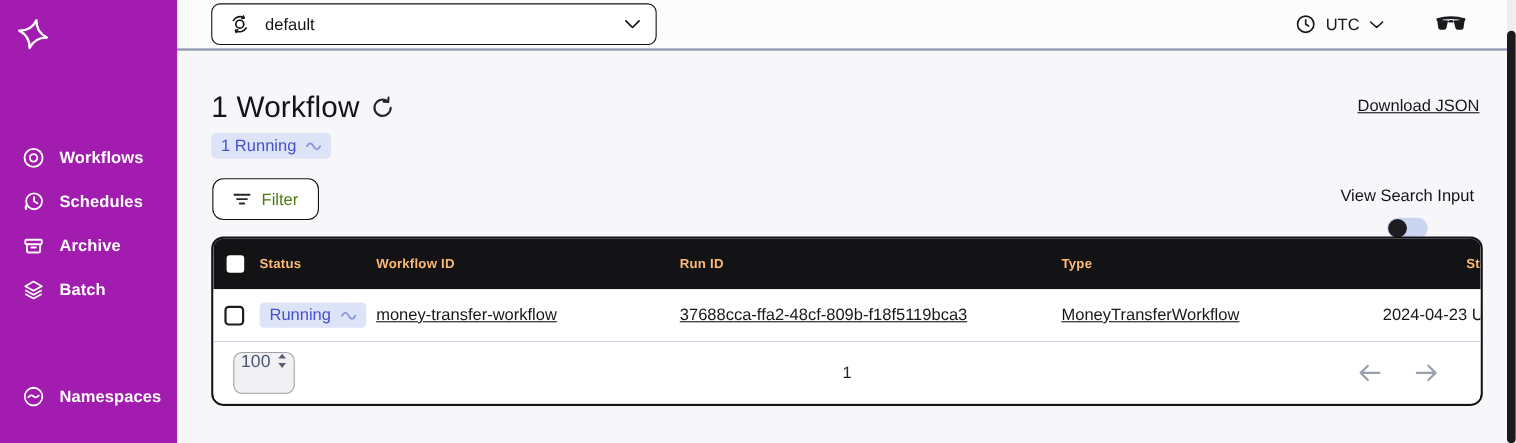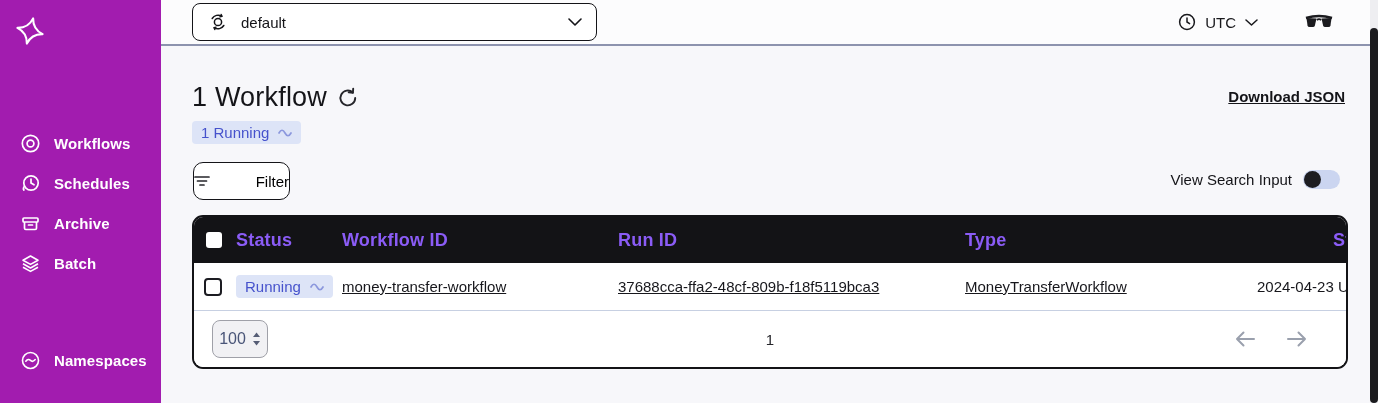--- a/index.html
+++ b/index.html
@@ -22,49 +22,49 @@
   .tz-label { font-size: 15px; color: #18181c; }
   .labs { position: absolute; right: 36px; top: 13px; width: 30px; height: 19px; cursor: pointer; }
 
   
   .scrollbar { position: absolute; right: 0; top: 0; width: 8px; height: 403px; background: #eeeef1; z-index: 10; }
   .scroll-thumb { position: absolute; left: 0; top: 28px; width: 8px; height: 375px; background: #1b1b1e; border-radius: 4px; }
 
   
   .page-title { position: absolute; left: 192px; top: 82px; font-size: 27px; font-weight: 500; color: #141418; letter-spacing: .2px; }
   .refresh-btn { position: absolute; left: 337px; top: 87px; width: 22px; height: 22px; cursor: pointer; background: none; border: none; }
-  .download-link { position: absolute; right: 33px; top: 88px; font-size: 15px; font-weight: 700; color: #141418; text-decoration: underline; cursor: pointer; }
+  .download-link { position: absolute; right: 33px; top: 88px; font-size: 15px; font-weight: 400; color: #141418; text-decoration: underline; cursor: pointer; }
 
   .summary-badge { position: absolute; left: 192px; top: 121px; height: 23px; background: #dde4f7; border-radius: 4px; display: inline-flex; align-items: center; gap: 9px; padding: 0 9px; text-align: right; }
   .summary-badge .badge-label { font-size: 15px; font-weight: 500; color: #4652cc; }
 
-  .filter-btn { position: absolute; left: 193px; top: 162px; width: 97px; height: 38px; background: #ffffff; border: 1.5px solid #141418; border-radius: 10px; display: flex; align-items: center; justify-content: space-between; gap: 10px; cursor: pointer; font-size: 15px; font-weight: 500; color: #000000; font-family: "Liberation Sans", sans-serif; }
-
-  .view-search { position: absolute; right: 38px; top: 170px; display: flex; align-items: center; gap: 11px; }
+  .filter-btn { position: absolute; left: 193px; top: 162px; width: 97px; height: 38px; background: #ffffff; border: 1.5px solid #141418; border-radius: 10px; display: flex; align-items: center; justify-content: center; gap: 10px; cursor: pointer; font-size: 15px; font-weight: 500; color: #4d7c0f; font-family: "Liberation Sans", sans-serif; }
+
+  .view-search { position: absolute; right: 38px; top: 170px; display: flex; align-items: center; gap: 11px; flex-direction: column; }
   .view-search .vs-label { font-size: 15px; color: #141418; }
   .toggle { position: relative; width: 37px; height: 19px; background: #cbd5f0; border-radius: 10px; cursor: pointer; }
   .toggle .knob { position: absolute; left: 1px; top: 1px; width: 17px; height: 17px; background: #1d1d21; border-radius: 50%; }
 
   
   .wf-table { position: absolute; left: 192px; top: 215px; width: 1156px; height: 154px; background: #ffffff; border: 2px solid #131316; border-radius: 11px; overflow: hidden; }
   .t-header { position: relative; height: 46px; background: #131316; }
-  .t-header .hcell { position: absolute; top: 0; height: 46px; display: flex; align-items: center; color: #8b5cf6; font-size: 18px; font-weight: 600; letter-spacing: .2px; }
+  .t-header .hcell { position: absolute; top: 0; height: 46px; display: flex; align-items: center; color: #fdba74; font-size: 12px; font-weight: 600; letter-spacing: .2px; }
   .hc-check { left: 12px; } .hc-status { left: 42px; } .hc-wfid { left: 148px; } .hc-runid { left: 424px; } .hc-type { left: 771px; } .hc-start { left: 1103px; margin-left: 36px; }
   .hdr-checkbox { width: 16px; height: 16px; background: #ffffff; border-radius: 3px; cursor: pointer; }
 
   .t-row { position: relative; height: 48px; background: #ffffff; border-bottom: 1px solid #c7d0e2; }
   .t-row .cell { position: absolute; top: 0; height: 47px; display: flex; align-items: center; font-size: 15px; color: #17171c; white-space: nowrap; text-align: right; }
   .c-check { left: 10px; } .c-status { left: 42px; } .c-wfid { left: 148px; } .c-runid { left: 424px; } .c-type { left: 771px; } .c-start { left: 1063px; width: 89px; overflow: hidden; }
   .row-checkbox { width: 18px; height: 18px; background: #ffffff; border: 2px solid #1c1c22; border-radius: 4px; cursor: pointer; }
   .cell-link { text-decoration: underline; color: #17171c; cursor: pointer; }
   .status-badge { height: 23px; background: #dde4f7; border-radius: 4px; display: inline-flex; align-items: center; gap: 9px; padding: 0 9px; }
   .status-badge .badge-label { font-size: 15px; font-weight: 500; color: #4652cc; }
 
   .t-footer { position: relative; height: 56px; background: #ffffff; }
-  .page-size { position: absolute; left: 18px; top: 9px; width: 56px; height: 38px; background: #f1f1f4; border: 1px solid #9fa0a8; border-radius: 8px; display: flex; align-items: center; justify-content: center; gap: 6px; cursor: pointer; }
+  .page-size { position: absolute; left: 18px; top: 9px; width: 56px; height: 38px; background: #f1f1f4; border: 1px solid #9fa0a8; border-radius: 8px; display: flex; justify-content: center; gap: 6px; cursor: pointer; }
   .page-size .ps-value { font-size: 16px; color: #495578; }
   .page-indicator { position: absolute; left: 0; right: 0; top: 0; height: 56px; display: flex; align-items: center; justify-content: center; font-size: 15px; color: #26262b; pointer-events: none; }
   .pg-prev { position: absolute; right: 90px; top: 18px; width: 22px; height: 20px; cursor: pointer; background: none; border: none; }
   .pg-next { position: absolute; right: 38px; top: 18px; width: 22px; height: 20px; cursor: pointer; background: none; border: none; }
 
   svg { display: block; }
 </style>
 </head>
 <body>
 

